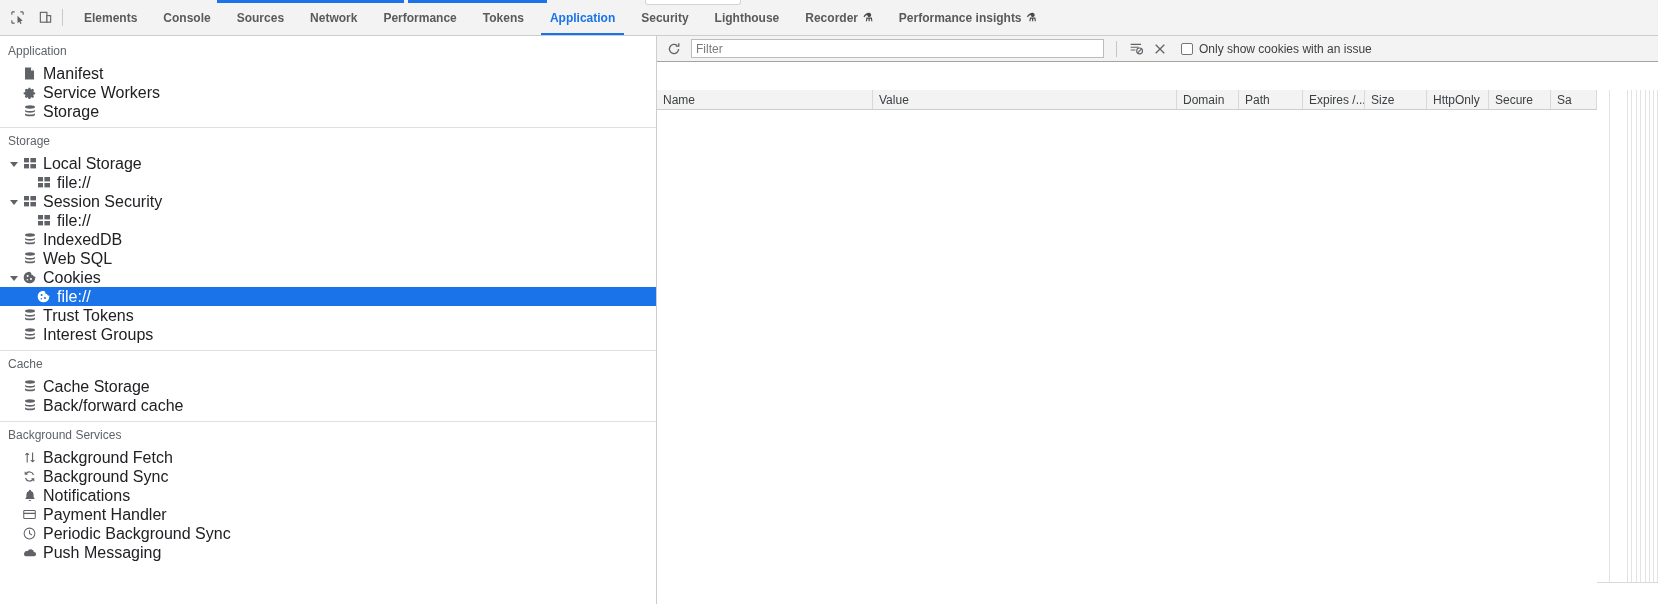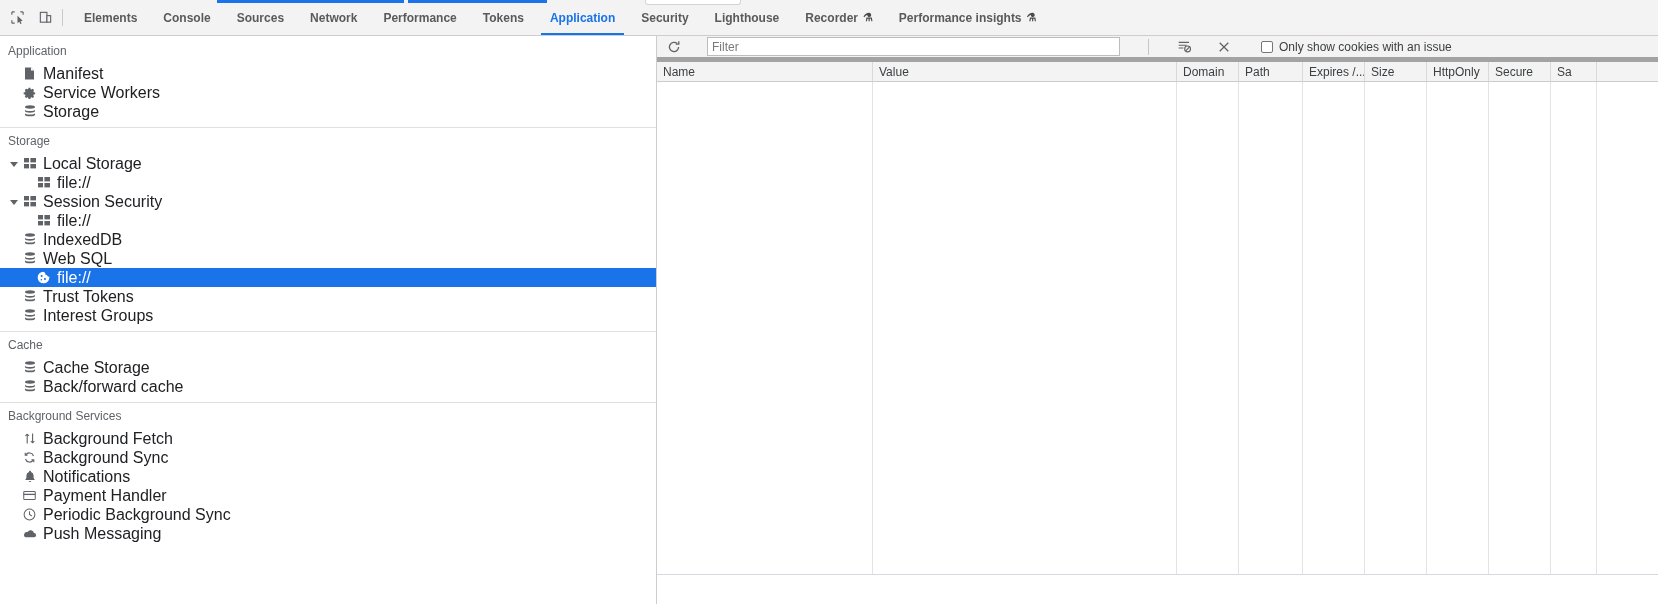--- a/index.html
+++ b/index.html
@@ -136,25 +136,25 @@
     color: #5f6368;
   }
   .tree-item.selected .icn { color: #ffffff; }
   .lbl { line-height: 19px; }
 
   
   .panel { flex: 1; display: flex; flex-direction: column; background: #ffffff; overflow: hidden; }
   .filterbar {
     height: 26px;
     background: #f3f3f3;
-    border-bottom: 5px solid #a3a3a3;
+    border-bottom: 1px solid #a3a3a3;
     display: flex;
     align-items: center;
     padding: 0 4px 0 6px;
-    gap: 18px;
+    gap: 2px;
   }
   .fbtn {
     width: 22px; height: 20px;
     display: flex; align-items: center; justify-content: center;
     color: #5f6368;
     cursor: default;
   }
   .filter-input {
     flex: 0 0 auto;
     width: 413px;
@@ -174,21 +174,21 @@
   .cbox {
     width: 12px; height: 12px;
     border: 1px solid #767676;
     border-radius: 2px;
     background: #fff;
     flex: 0 0 12px;
   }
   .cblabel { font-size: 12px; color: #3c4043; white-space: nowrap; }
 
   
-  .grid { flex: 1; display: flex; flex-direction: column; overflow: hidden; position: relative; }
+  .grid { flex: 1; display: flex; overflow: hidden; position: relative; margin-top: 28px; }
   .grid-head {
     display: flex;
     height: 20px;
     background: #f3f3f3;
     border-bottom: 1px solid #cdcdcd;
   }
   .gh {
     font-size: 12px;
     color: #3c4043;
     padding: 2px 0 0 6px;
@@ -372,20 +372,32 @@
       <span class="tri spacer"></span>
       <span class="icn">
         <svg width="12" height="13" viewBox="0 0 12 13" fill="currentColor">
             <ellipse cx="6" cy="2" rx="5" ry="1.7"></ellipse>
             <path d="M1 4.4c0 .9 2.2 1.7 5 1.7s5-.8 5-1.7v1.7c0 1-2.2 1.7-5 1.7s-5-.8-5-1.7z"></path>
             <path d="M1 7.9c0 .9 2.2 1.7 5 1.7s5-.8 5-1.7v1.8c0 .9-2.2 1.6-5 1.6s-5-.7-5-1.6z"></path>
           </svg>
       </span>
       <span class="lbl">Web SQL</span>
     </div>
+    <div class="tree-item indent1">
+      <span class="tri open"></span>
+      <span class="icn">
+        <svg width="13" height="13" viewBox="0 0 14 14" fill="currentColor">
+            <path d="M7 .7a6.3 6.3 0 106.3 6.3c0-.4 0-.7-.1-1a1.8 1.8 0 01-2.4-1.7 1.8 1.8 0 01-2-2.1A6.3 6.3 0 007 .7z"></path>
+            <circle cx="5" cy="5.3" r="1.1" fill="#ffffff"></circle>
+            <circle cx="8.6" cy="8.7" r="1.1" fill="#ffffff"></circle>
+            <circle cx="4.7" cy="9.4" r=".85" fill="#ffffff"></circle>
+          </svg>
+      </span>
+      <span class="lbl">Cookies</span>
+    </div>
     <div class="tree-item indent2 selected">
       <span class="tri spacer"></span>
       <span class="icn">
         <svg width="13" height="13" viewBox="0 0 14 14" fill="currentColor">
             <path d="M7 .7a6.3 6.3 0 106.3 6.3c0-.4 0-.7-.1-1a1.8 1.8 0 01-2.4-1.7 1.8 1.8 0 01-2-2.1A6.3 6.3 0 007 .7z"></path>
             <circle cx="5" cy="5.3" r="1.1" fill="#1a73e8"></circle>
             <circle cx="8.6" cy="8.7" r="1.1" fill="#1a73e8"></circle>
             <circle cx="4.7" cy="9.4" r=".85" fill="#1a73e8"></circle>
           </svg>
       </span>

